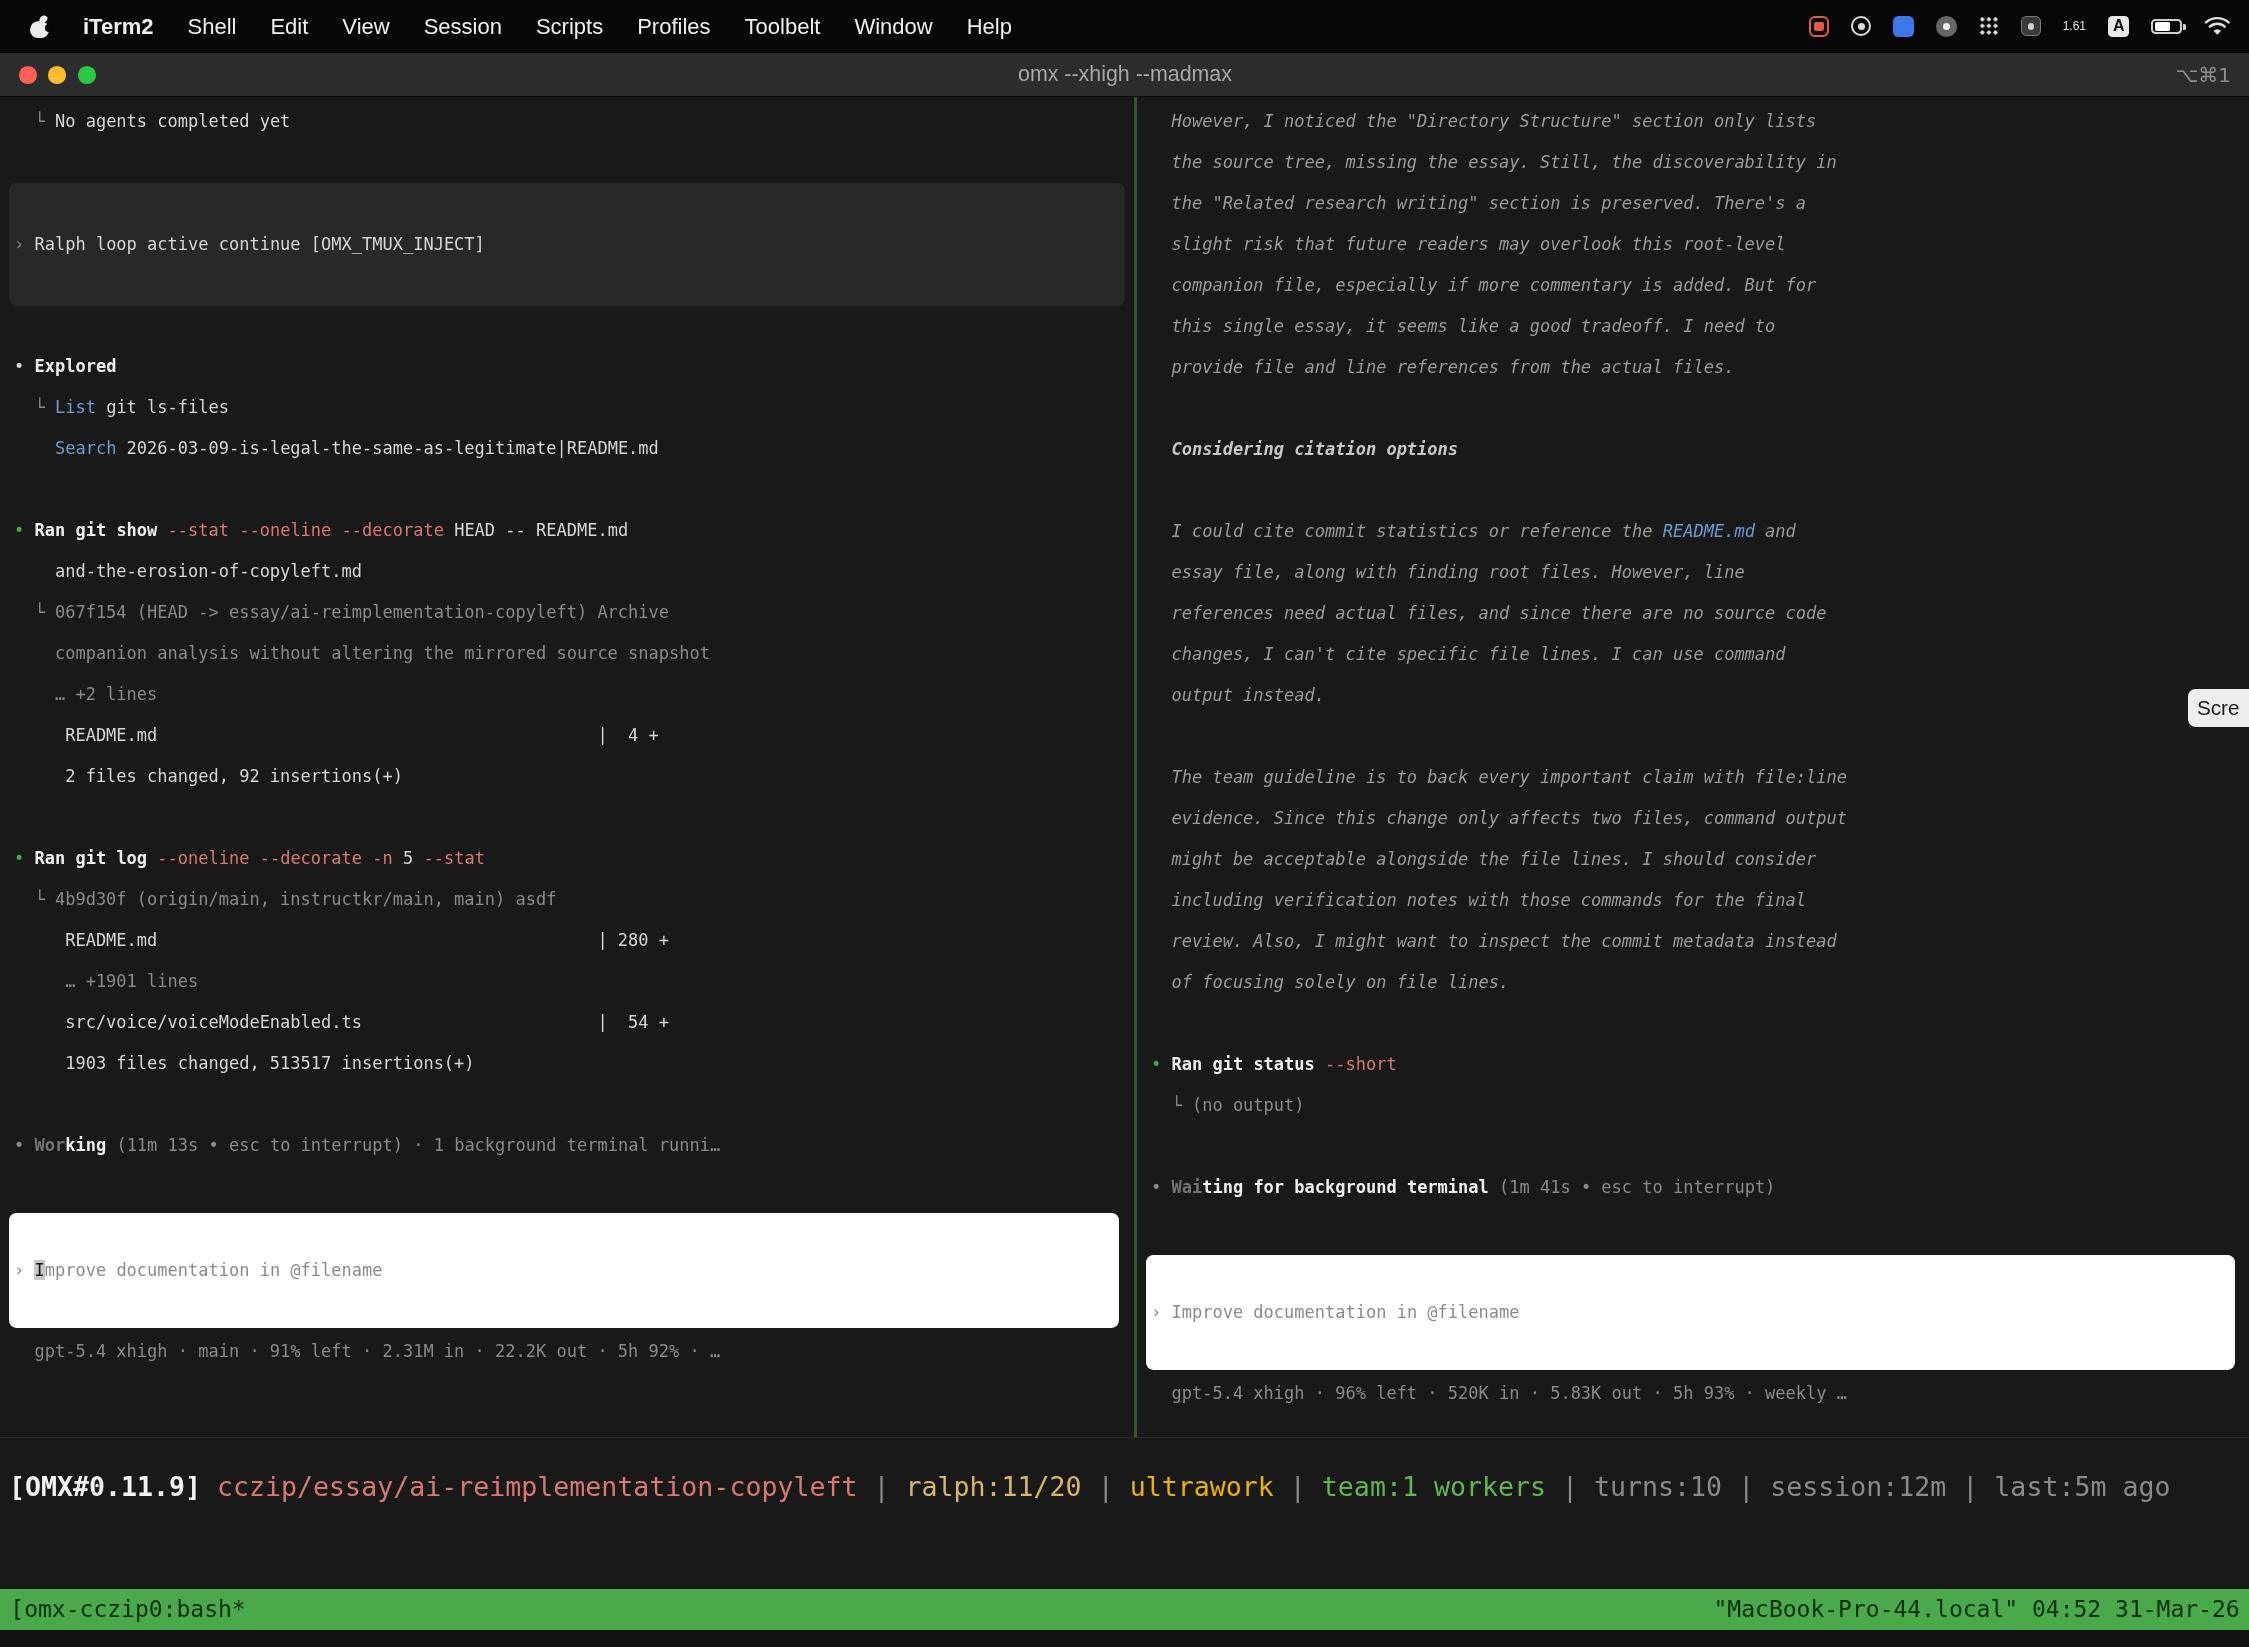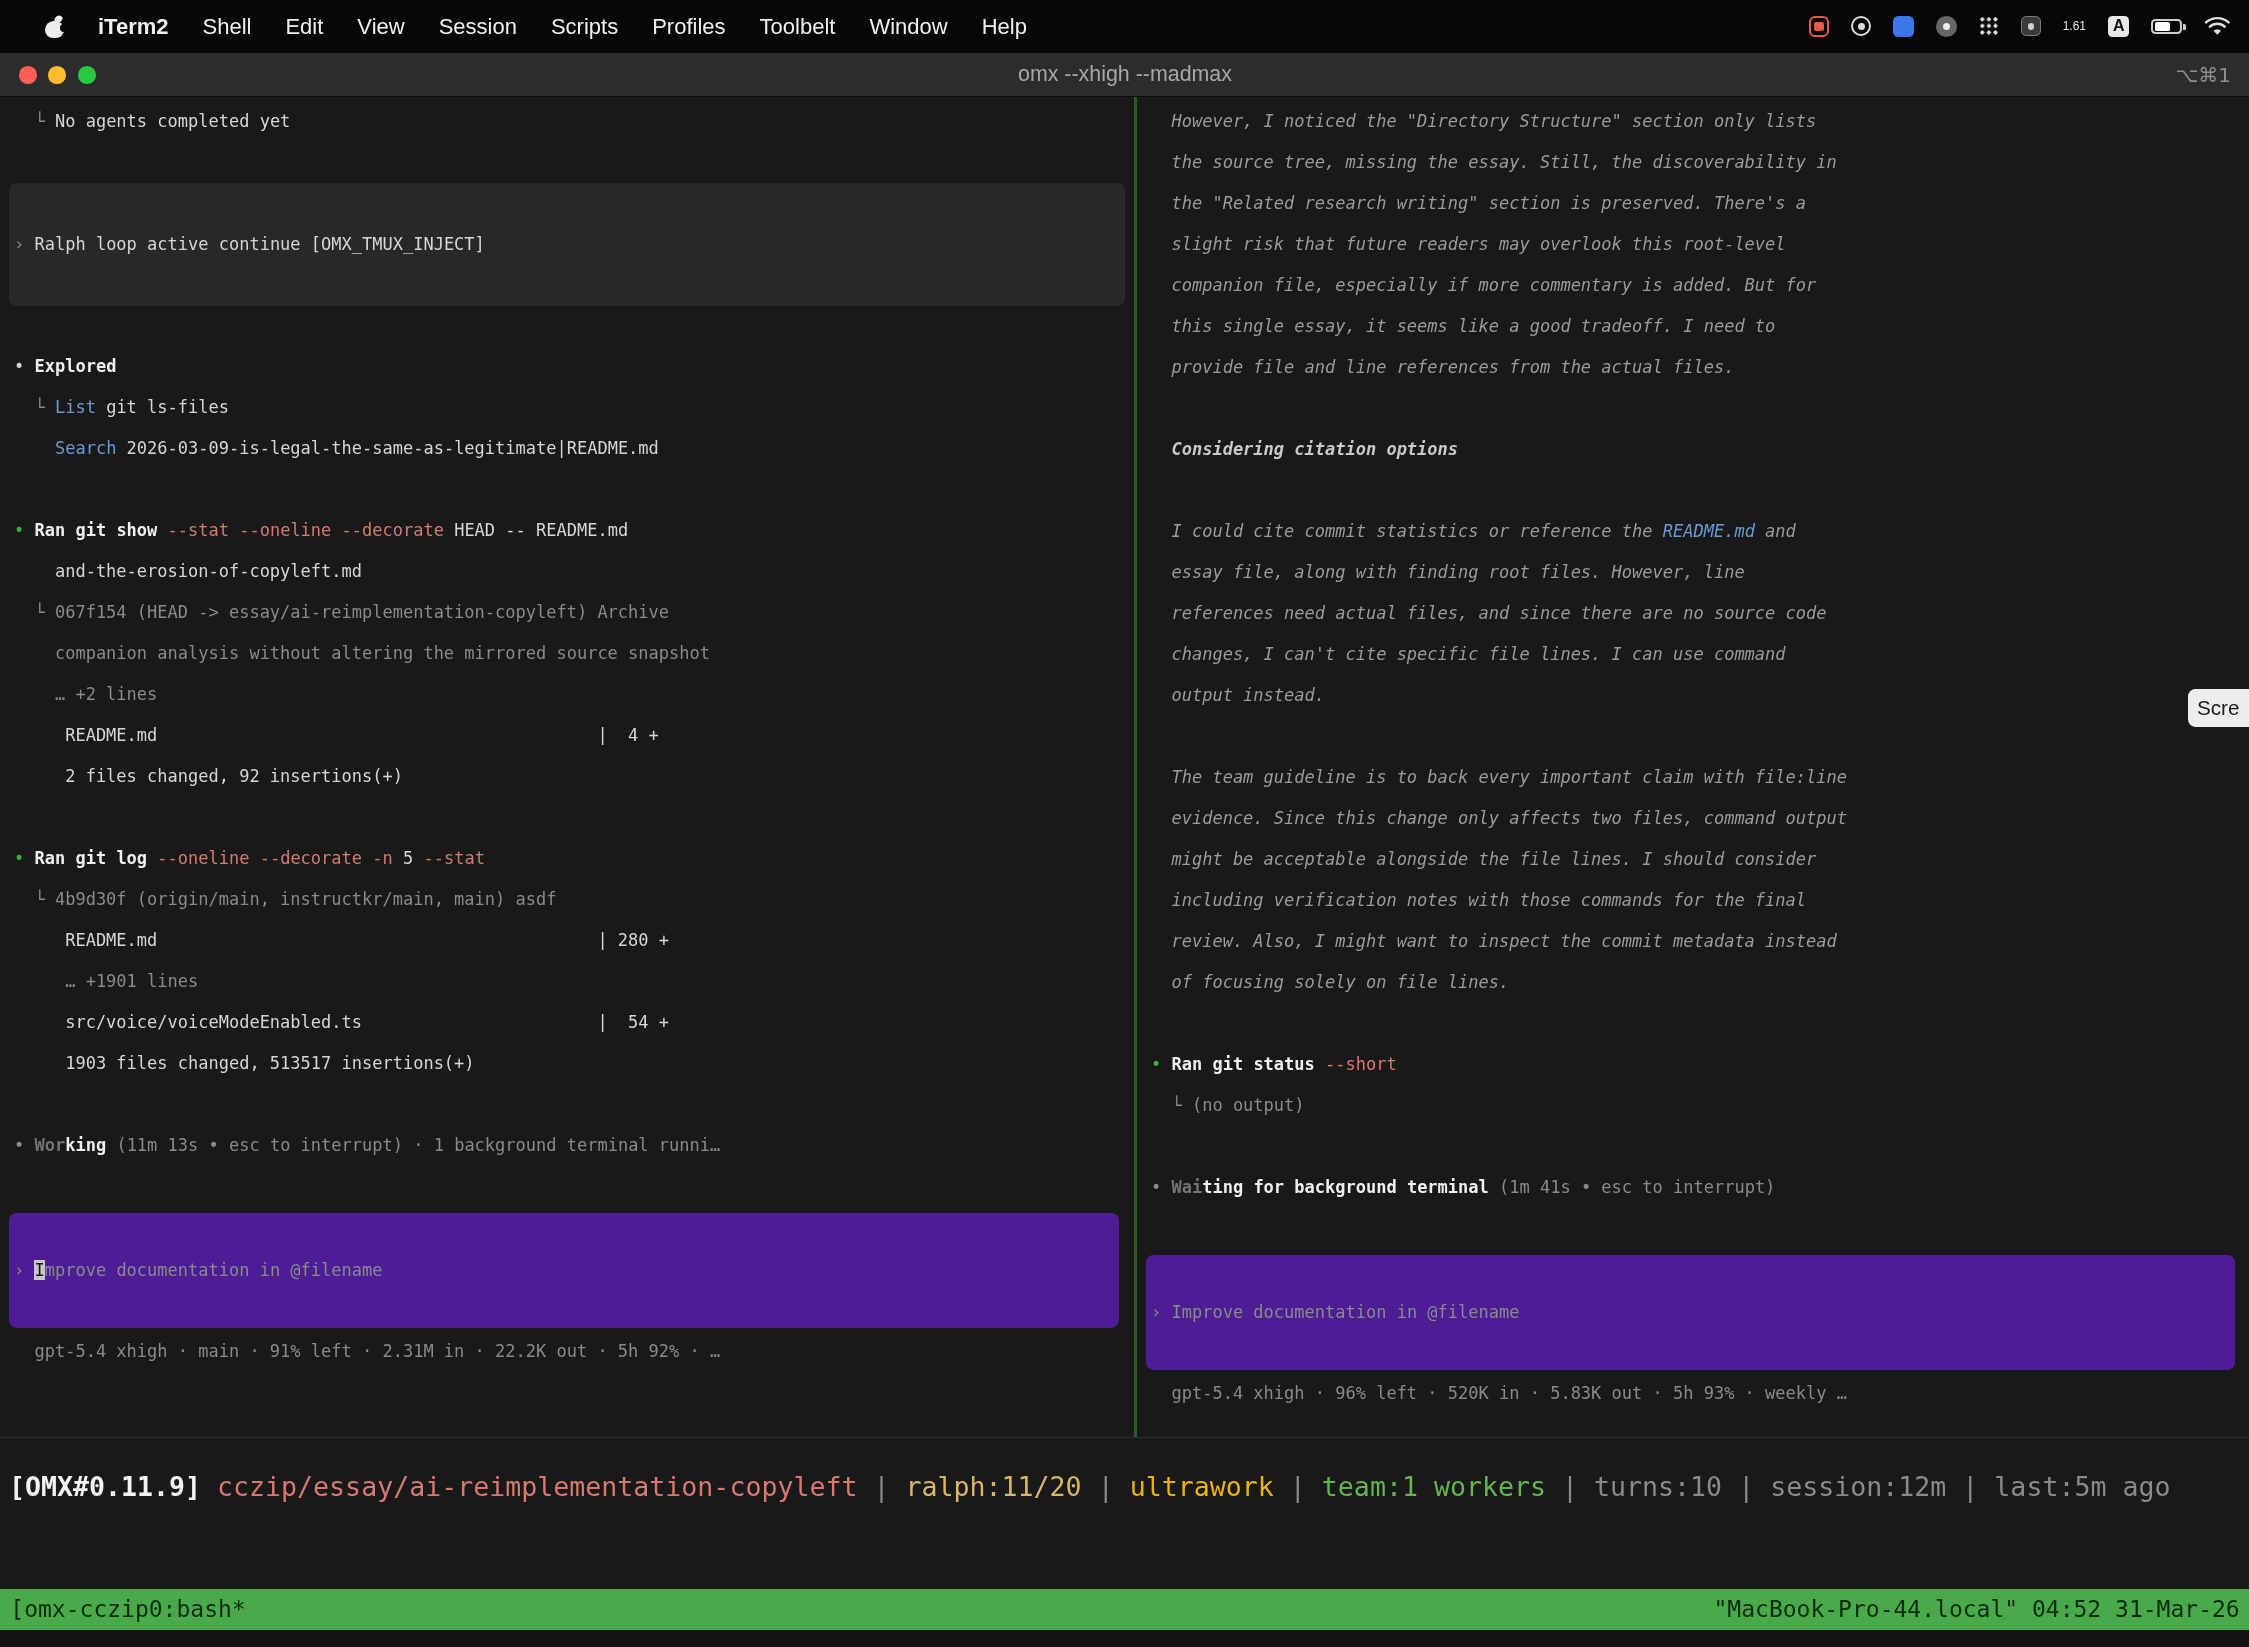--- a/index.html
+++ b/index.html
@@ -1,21 +1,21 @@
 <!DOCTYPE html>
 <html style="font-size:11.8px"><head>
 <meta charset="utf-8">
 <style>
   html,body{margin:0;padding:0;width:2250px;height:1648px;background:#191919;overflow:hidden;}
   body{font-family:"DejaVu Sans Mono",monospace;}
 
   
   .menu-bar{height:53px;background:#070707;display:flex;align-items:center;color:#f0f0f0;
     font-family:"Liberation Sans",sans-serif;font-size:22px;}
-  .menu-left{display:flex;gap:34px;padding-left:45px;align-items:center;}
+  .menu-left{display:flex;gap:34px;padding-left:30px;align-items:center;}
   .menu-item{cursor:default;}
   .menu-item.first{font-weight:bold;}
   .menu-right{margin-left:auto;display:flex;gap:22px;padding-right:19px;align-items:center;}
 
   .apple-logo{position:relative;width:19px;height:23.6px;}
   .apple-body{position:absolute;bottom:0;left:0;width:19px;height:17.7px;background:#ededed;border-radius:8.9px 8.9px 8px 8px;}
   .apple-body::after{content:"";position:absolute;right:-3.7px;top:3.7px;width:8px;height:8px;border-radius:50%;background:#070707;}
   .apple-leaf{position:absolute;top:0;left:9.6px;width:6.6px;height:8px;background:#ededed;border-radius:60% 40% 60% 40%;transform:rotate(32deg);}
 
   .record-icon{width:20.7px;height:20.7px;border:2.2px solid #e8594a;border-radius:5.9px;position:relative;box-sizing:border-box;}
@@ -62,21 +62,21 @@
   .sg-u{color:#6b9bd2;}
   .sg-i{color:#9b9b9b;font-style:italic;}
   .sg-ib{color:#c9c9c9;font-style:italic;font-weight:bold;}
   .sg-il{color:#6b9bd2;font-style:italic;}
   .sg-w{color:#f2f2f2;font-weight:bold;}
   .sg-y{color:#d9b56a;}
   .sg-p{color:#eab308;}
   .sg-gt{color:#63b54f;}
 
   .inject-box{background:#282828;border-radius:7.4px;margin:0 8.9px 40px -5.2px;padding:41px 8.9px 41px 5.2px;}
-  .prompt-box{background:#4c1d95;border-radius:7.4px;margin:47px 15px 0 -5.2px;padding:37px 8.9px 37px 5.2px;}
+  .prompt-box{background:#ffffff;border-radius:7.4px;margin:47px 15px 0 -5.2px;padding:37px 8.9px 37px 5.2px;}
   .cursor{background:#c8c8c8;color:#191919;}
   .pane-status{margin-top:3px;}
 
   
   .omx-status{height:151px;padding:28px 0 0 8.9px;font-size:26.6px;line-height:41px;box-sizing:border-box;background:#191919;}
   .tmux-bar{height:41px;background:#4aa94a;color:#0a2e0c;display:flex;justify-content:space-between;
     padding:0 10.3px;font-size:23px;line-height:41px;white-space:pre;box-sizing:border-box;}
   .bottom-strip{height:17.7px;background:#121212;}
 
   .screen-tooltip{position:absolute;top:689px;right:0;width:61px;height:38px;background:#ededed;color:#1c1c1c;

